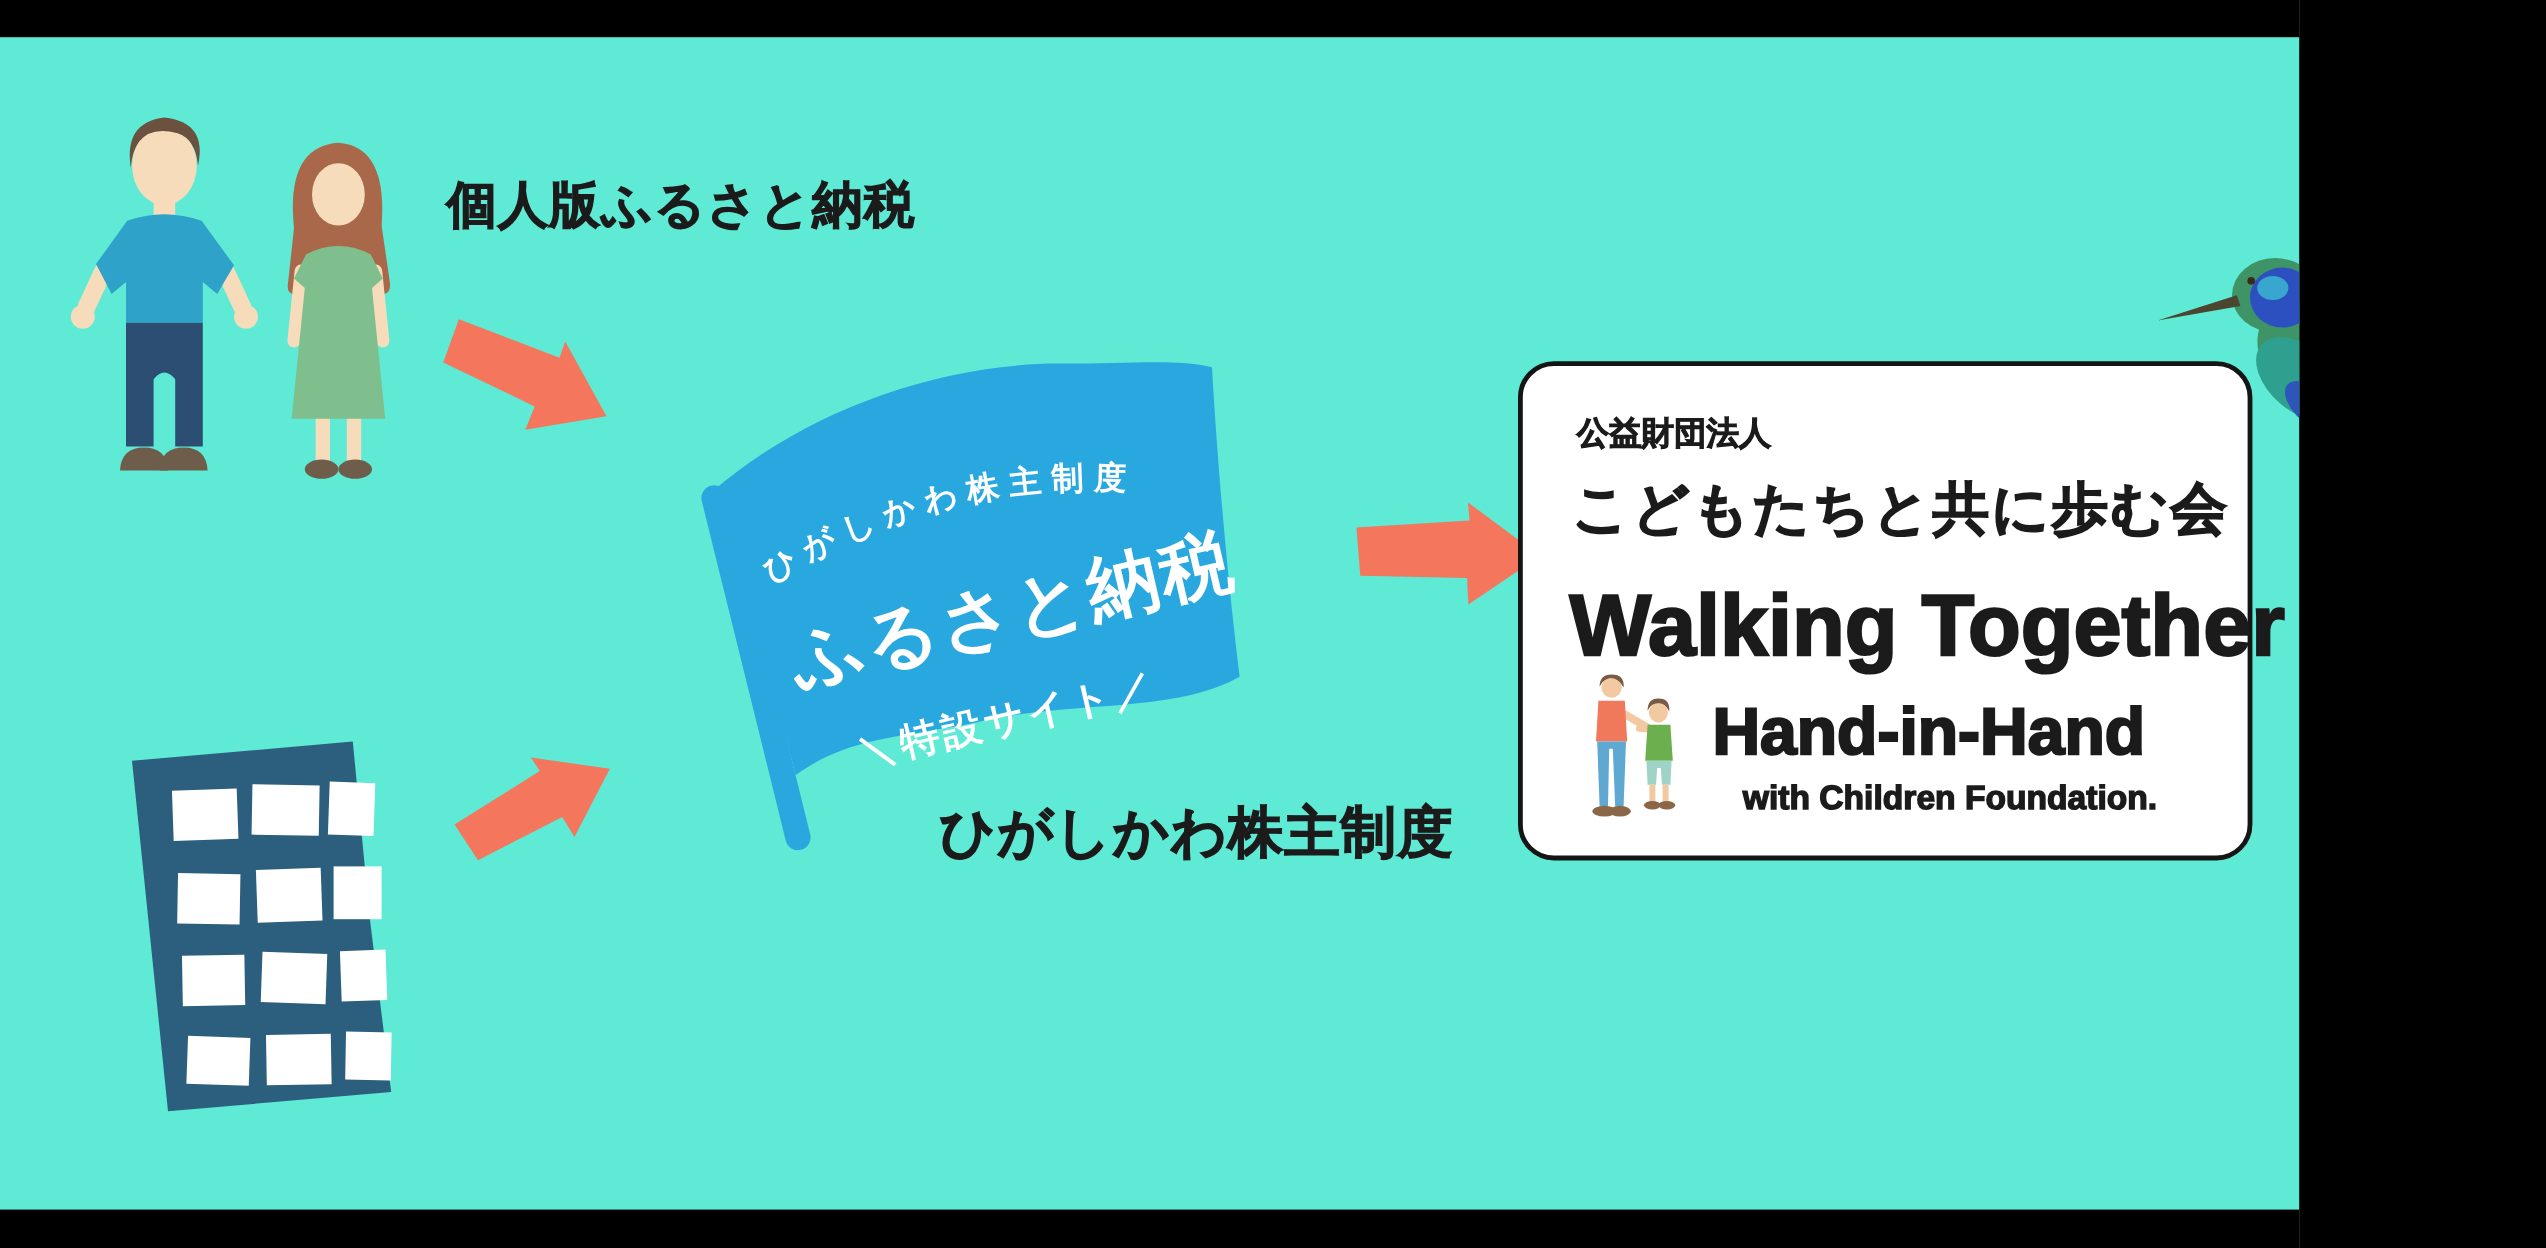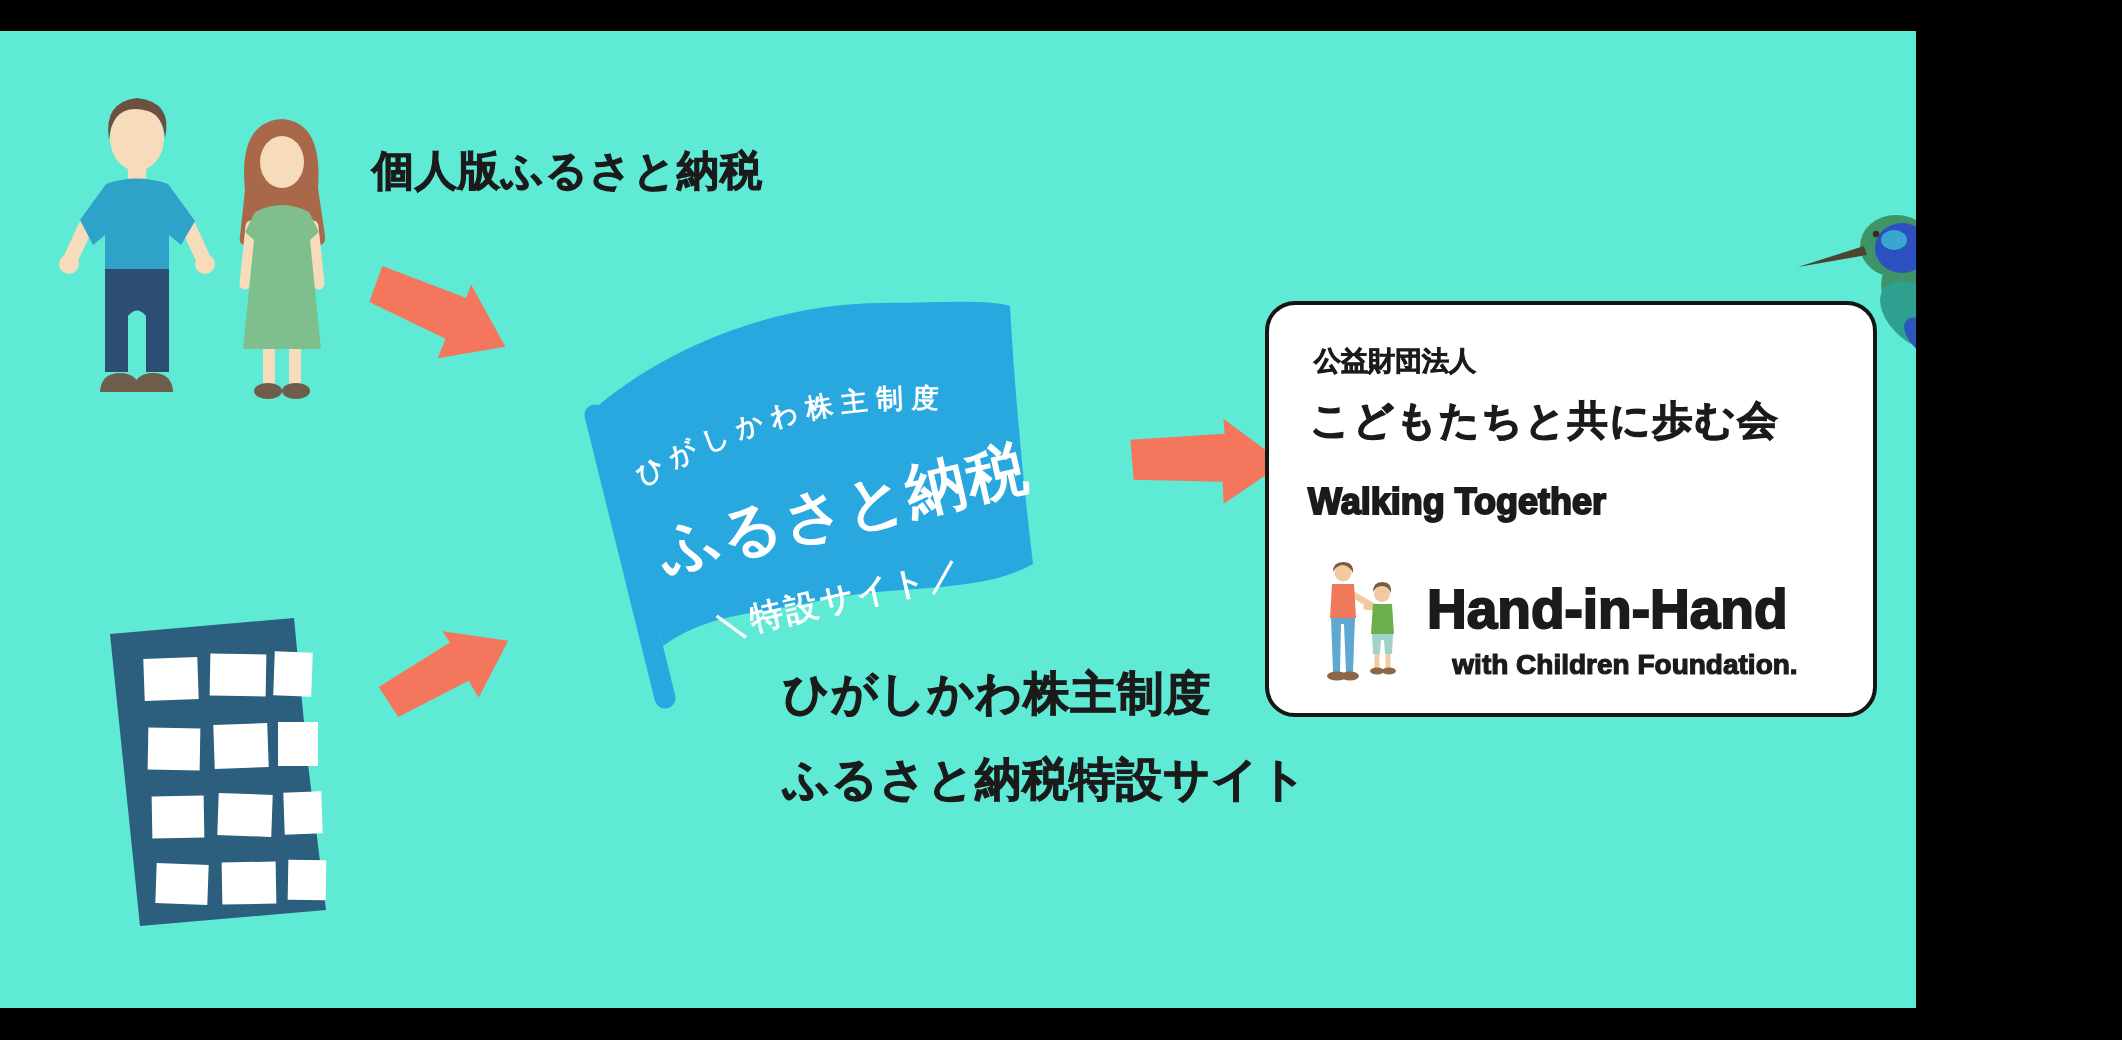--- a/index.html
+++ b/index.html
@@ -37,25 +37,25 @@
   #flag-svg{left:563px;top:283px;width:512px;height:440px;}
   #bird-svg{left:1796px;top:158px;width:292px;height:280px;z-index:5;}
 
   
   #foundation-card{
     left:1265px;top:301px;width:612px;height:416px;background:#ffffff;
     border:4px solid #151515;border-radius:30px;box-sizing:border-box;z-index:2;
   }
   #foundation-card .org-type{position:absolute;left:45px;top:38px;font-size:27px;font-weight:700;
     -webkit-text-stroke:0.8px #1b1b1b;white-space:nowrap;}
-  #foundation-card .org-name{position:absolute;left:41px;top:88px;font-size:40px;font-weight:800;
+  #foundation-card .org-name{position:absolute;left:41px;top:88px;font-size:47px;font-weight:800;
     letter-spacing:2px;-webkit-text-stroke:1.2px #1b1b1b;white-space:nowrap;}
   .en-heavy{position:absolute;font-weight:900;color:#1b1b1b;-webkit-text-stroke:2px #1b1b1b;
     letter-spacing:0px;white-space:nowrap;}
-  #foundation-card .en1{left:39px;top:176px;font-size:36px;}
+  #foundation-card .en1{left:39px;top:176px;font-size:72px;}
   #foundation-card .en2{left:158px;top:272px;font-size:55px;}
   #foundation-card .en3{left:150px;top:344px;width:412px;text-align:center;font-size:28px;
     -webkit-text-stroke:1.2px #1b1b1b;}
   #people-svg{position:absolute;left:47px;top:255px;width:94px;height:130px;}
 
   svg{display:block;}
   .flag-text{font-family:"Liberation Sans","DejaVu Sans",sans-serif;fill:#ffffff;font-weight:700;}
 </style>
 </head>
 <body>
@@ -105,21 +105,20 @@
     <path d="M 30,127 C 105,62 215,20 320,20 C 380,20 420,16 447,23 C 451,95 459,190 470,281 C 415,312 335,300 255,318 C 190,332 145,330 100,363 C 80,283 52,195 30,127 Z" fill="#29A8E0"></path>
     <text class="flag-text" font-size="27" letter-spacing="8">
       <textPath href="#flag-arc" startOffset="6">ひがしかわ株主制度</textPath>
     </text>
     <text class="flag-text" x="92" y="252" font-size="60" letter-spacing="2" transform="rotate(-13 255 230)">ふるさと納税</text>
     <text class="flag-text" x="148" y="332" font-size="33" letter-spacing="3" transform="rotate(-13 255 315)">＼特設サイト／</text>
   </svg>
 
   <div id="site-caption" class="abs">
     <div>ひがしかわ株主制度</div>
-    <div>ふるさと納税特設サイト</div>
   </div>
 
   <svg id="building-svg" class="abs" viewBox="0 0 250 322" aria-hidden="true">
     <path d="M 14,22 L 198,6 L 212,152 L 230,298 L 44,314 Z" fill="#2C5F7E"></path>
     <g fill="#ffffff">
       <rect x="48" y="46" width="54" height="42" transform="rotate(-2 75 67)"></rect>
       <rect x="114" y="42" width="56" height="42" transform="rotate(1 142 63)"></rect>
       <rect x="178" y="40" width="38" height="44" transform="rotate(2 197 62)"></rect>
       <rect x="52" y="116" width="52" height="42" transform="rotate(1 78 137)"></rect>
       <rect x="118" y="112" width="54" height="44" transform="rotate(-2 145 134)"></rect>

